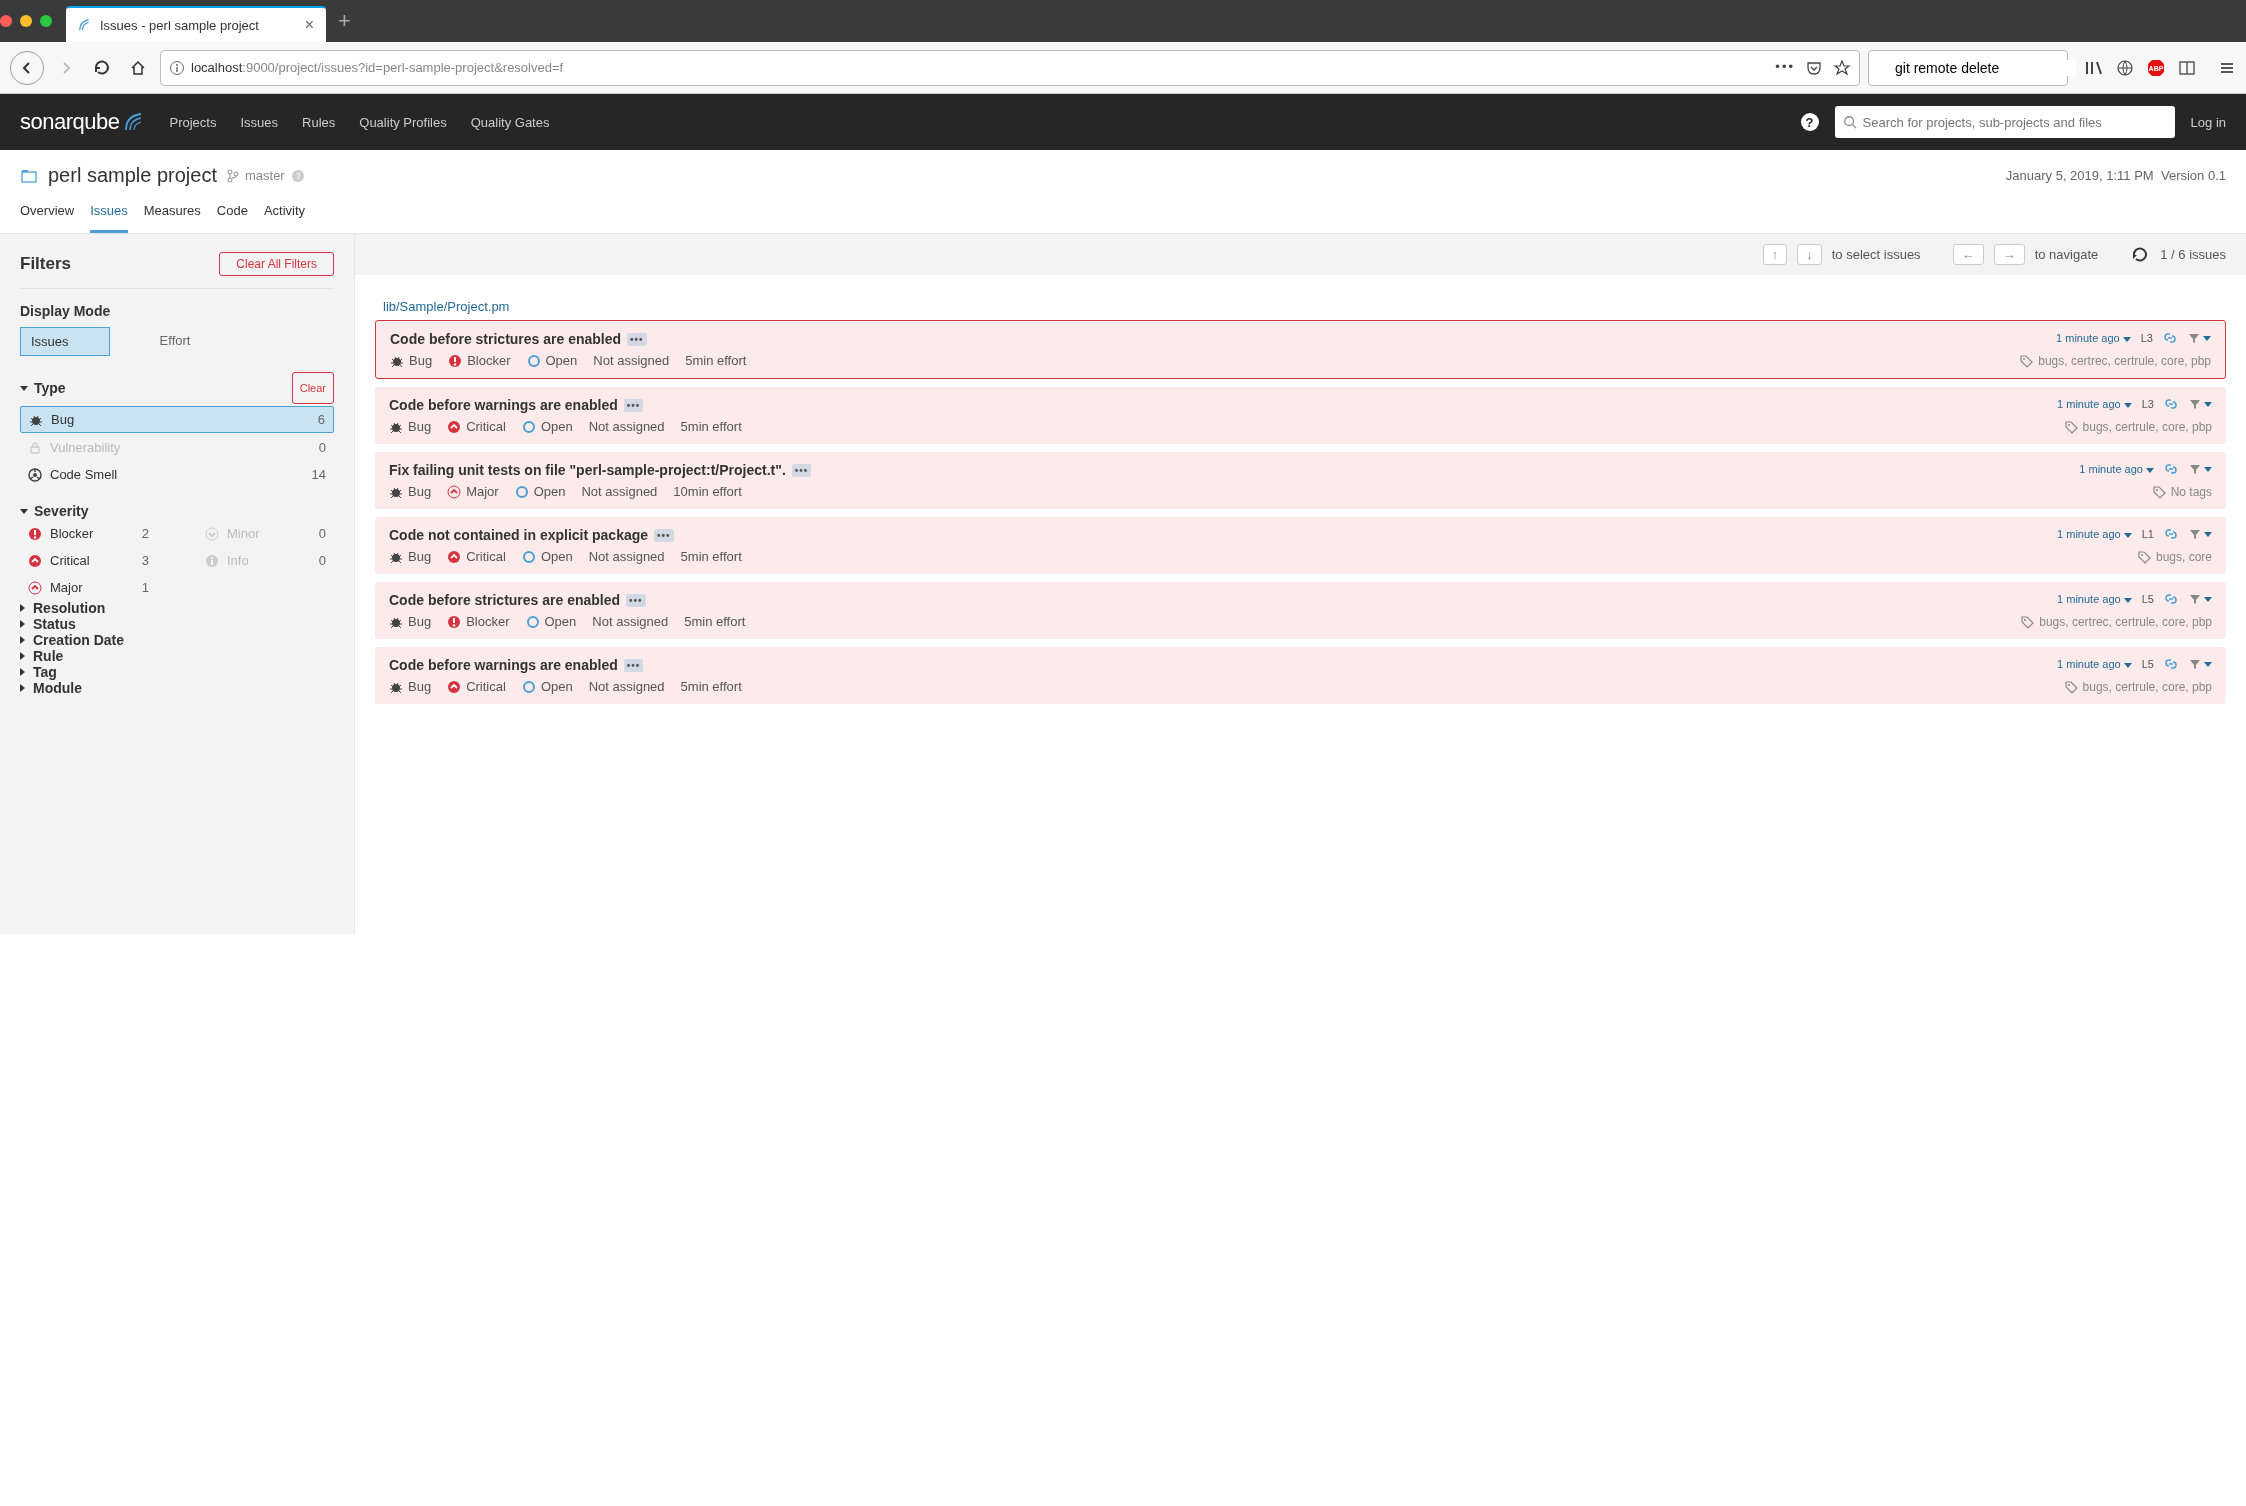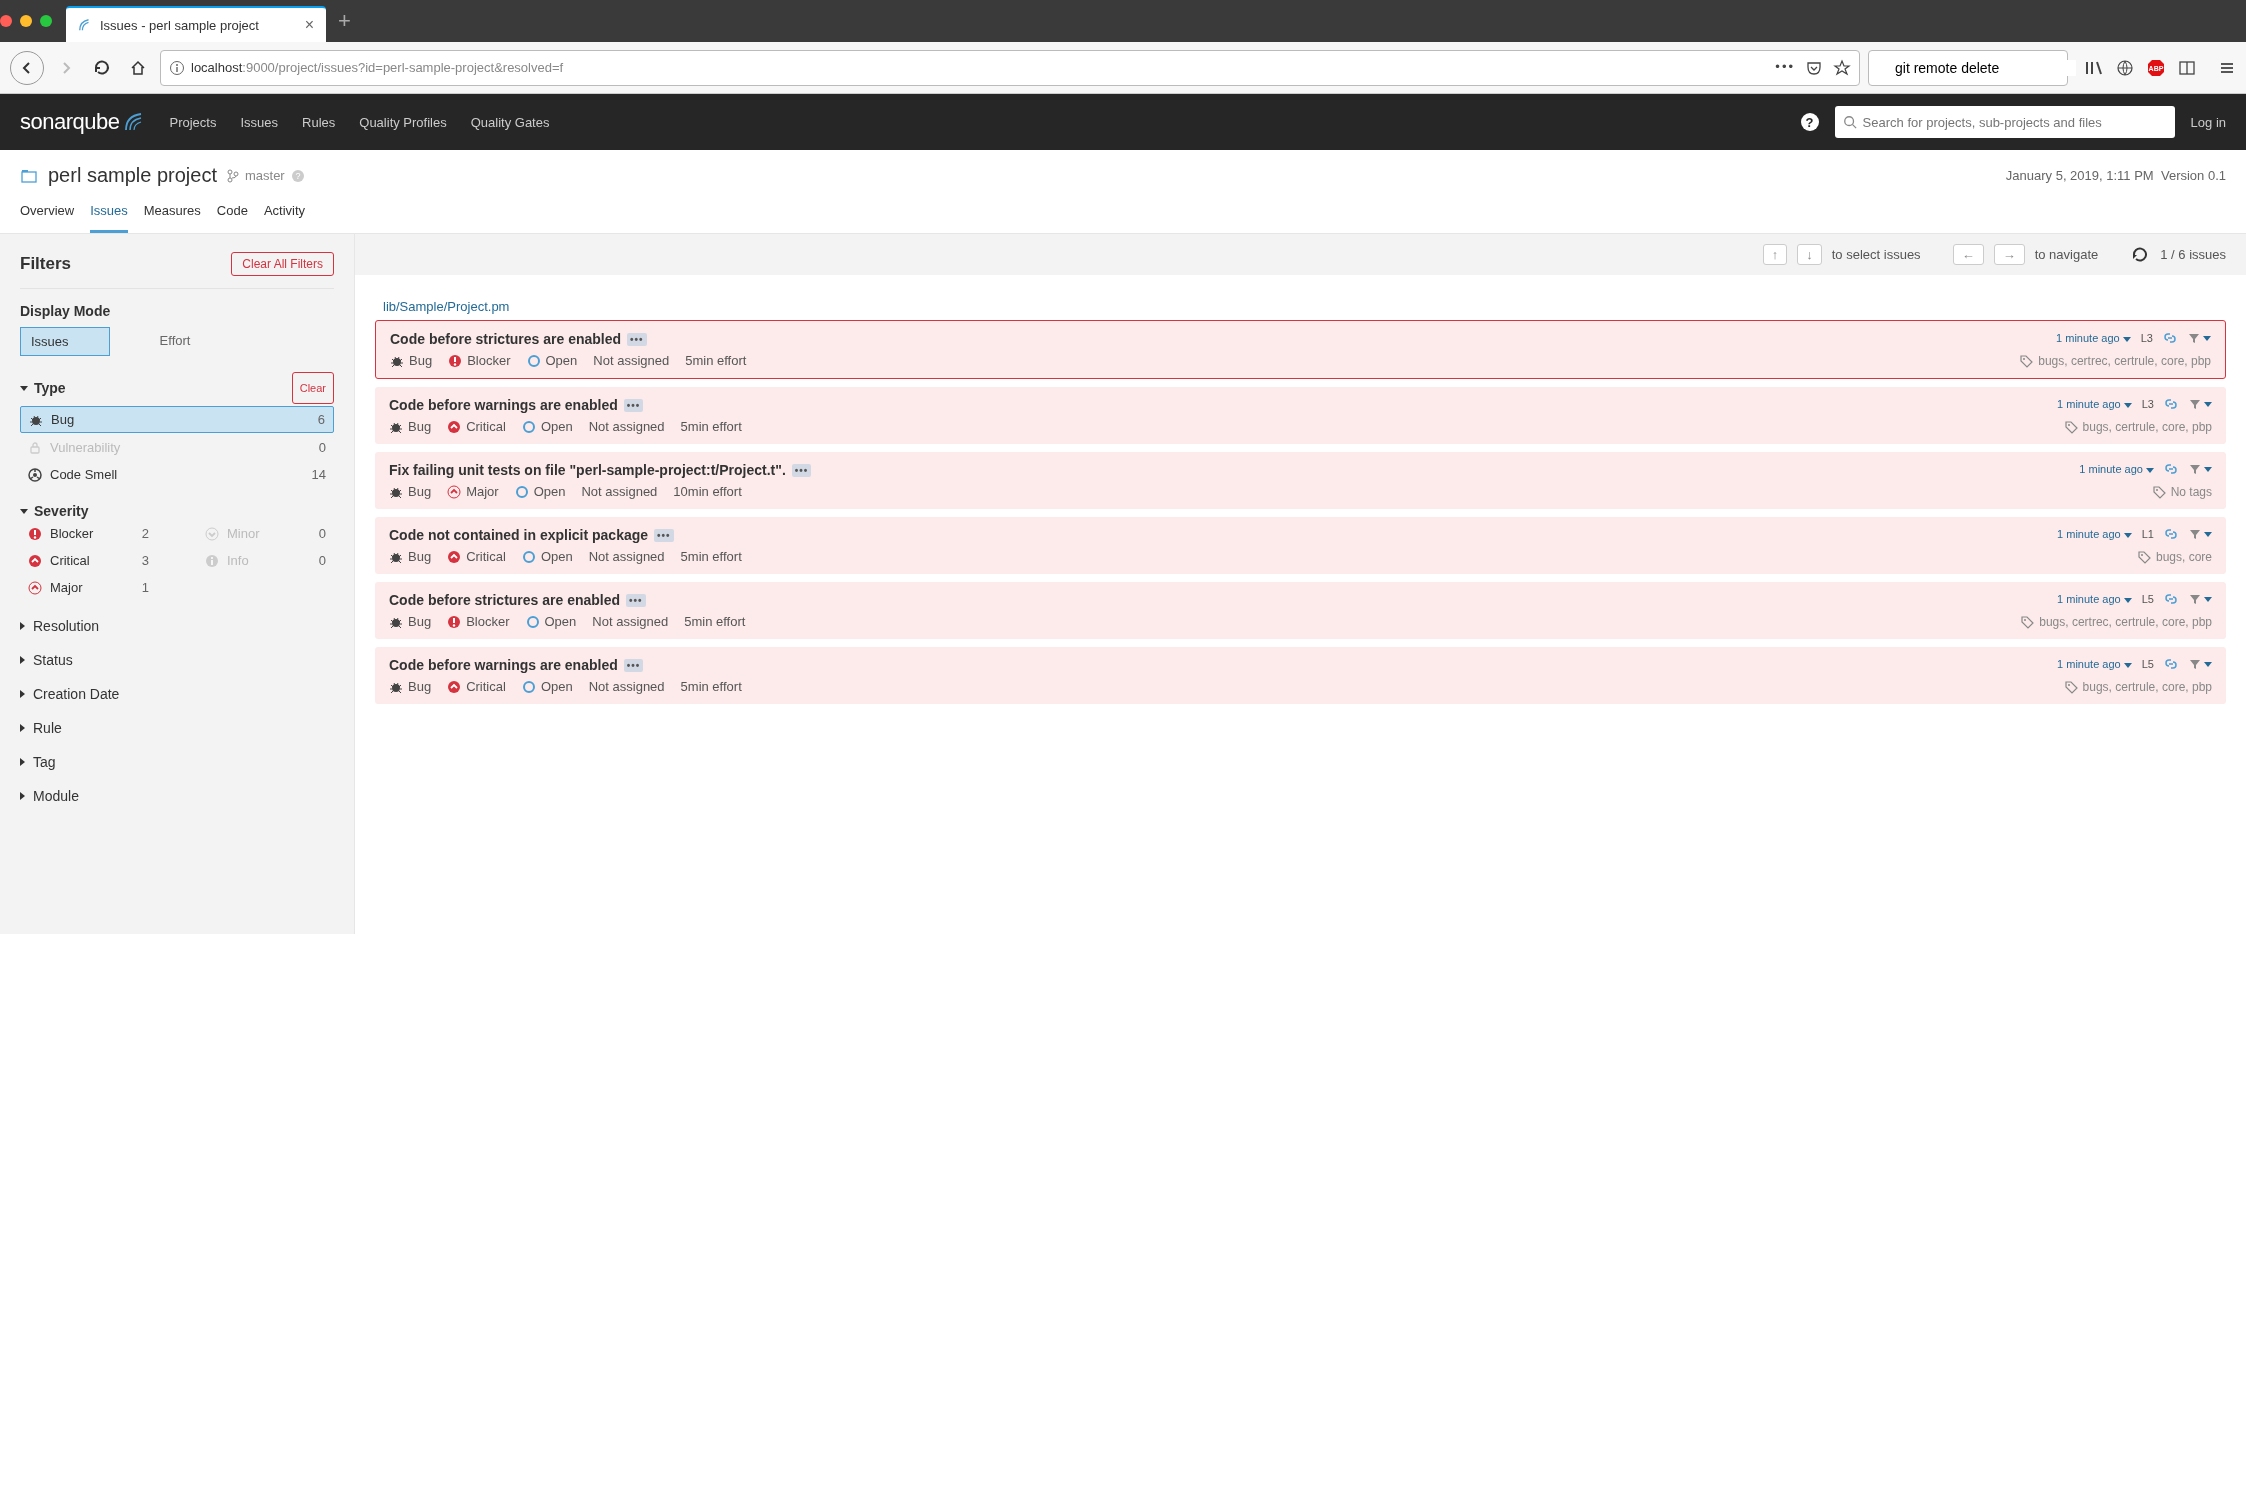--- a/index.html
+++ b/index.html
@@ -46,34 +46,34 @@
   .proj-meta { margin-left:auto; color:#666; }
   .proj-tabs { display:flex; gap:16px; margin-top:16px;}
   .proj-tab { padding-bottom:12px; color:#333; cursor:pointer;}
   .proj-tab.active { color:#236a97; border-bottom: 3px solid #4b9fd5; }
   
   
   .main { display:flex; min-height: 700px; background: #f3f3f3; }
   .sidebar { width: 355px; padding: 18px 20px; border-right:1px solid #e6e6e6; }
   .filters-head { display:flex; align-items:center; margin-bottom: 14px; padding-bottom: 12px; border-bottom: 1px solid #e3e3e3;}
   .filters-head h2 { font-size:17px; font-weight:600; }
-  .clear-all { margin-left:auto; border:1px solid #d4333f; color:#d4333f; padding: 4px 10px; border-radius:3px; font-size:12px; background:none;}
+  .clear-all { margin-left:auto; border:1px solid #d4333f; color:#d4333f; padding: 4px 16px; border-radius:3px; font-size:12px; background:none;}
   .section-label { font-size:14px; font-weight:600; margin: 12px 0 8px 0;}
   .display-mode { display:flex; gap: 40px; margin-bottom:14px; }
   .dm-opt { padding: 6px 40px 6px 10px; cursor:pointer; color:#666;}
   .dm-opt.active { background:#cae3f2; border:1px solid #4b9fd5; color:#333;}
   .facet-head { display:flex; align-items:center; gap:6px; font-weight:600; font-size:14px; margin-top:16px; cursor:pointer;}
   .facet-head .clear-facet { margin-left:auto; border:1px solid #d4333f; color:#d4333f; font-size:11px; padding:9px 7px; border-radius:3px; background:none;}
   .facet-item { display:flex; align-items:center; gap:8px; padding:5px 8px; cursor:pointer; border-radius:2px; margin-top:2px;}
   .facet-item .count { margin-left:auto; color:#666;}
   .facet-item.active { background:#cae3f2; border:1px solid #4b9fd5;}
   .facet-item.disabled { color:#bbb;}
   .sev-grid { display:flex; gap:40px;}
   .sev-col { flex:1;}
-  .facet-collapse { display:flex; align-items:center; gap:8px; font-weight:400; margin-top:18px; cursor:pointer; font-size:14px;}
+  .facet-collapse { display:flex; align-items:center; gap:8px; font-weight:700; cursor:pointer; font-size:14px;}
   
   
   .content { flex:1; display:flex; flex-direction:column; }
   .list-toolbar { padding: 10px 20px; display:flex; align-items:center; gap:10px; justify-content:flex-end; color:#555;}
   .key-hint { border:1px solid #ccc; border-radius:3px; padding: 2px 8px; color:#888; background:#fff;}
   .issues-wrap { background:#fff; padding: 14px 20px 20px 20px; flex:1;}
   .file-path { color:#236a97; font-size:13px; margin: 10px 0 6px 8px;}
   .issue { background:#fdebeb; border-radius:3px; padding:10px 14px; margin-bottom:8px; position:relative; }
   .issue.selected { border:1px solid #d4333f; }
   .issue-title { font-weight:600; font-size:14px; color:#333; display:flex; align-items:center; gap:6px;}

